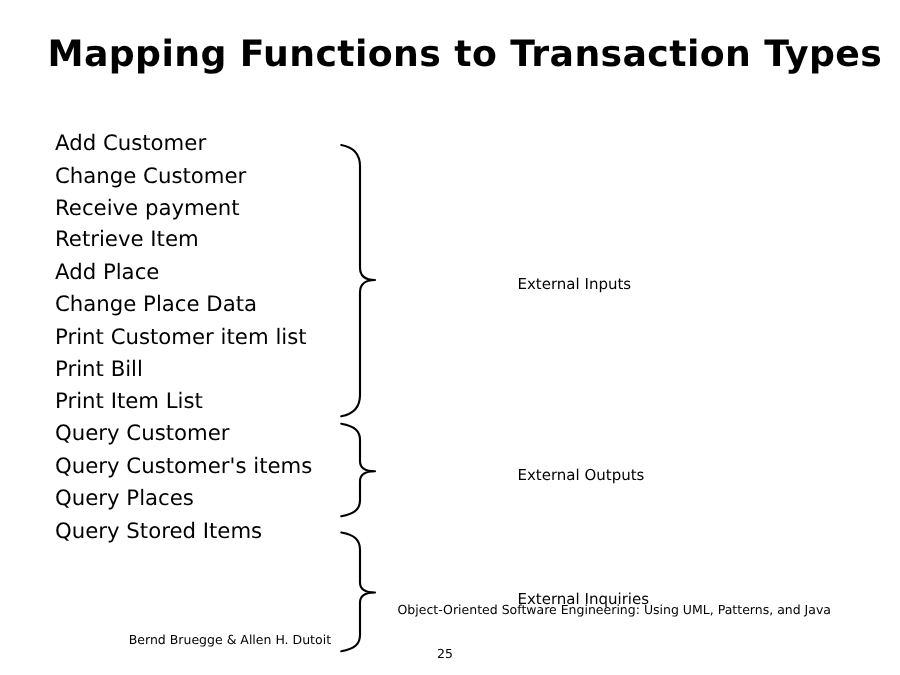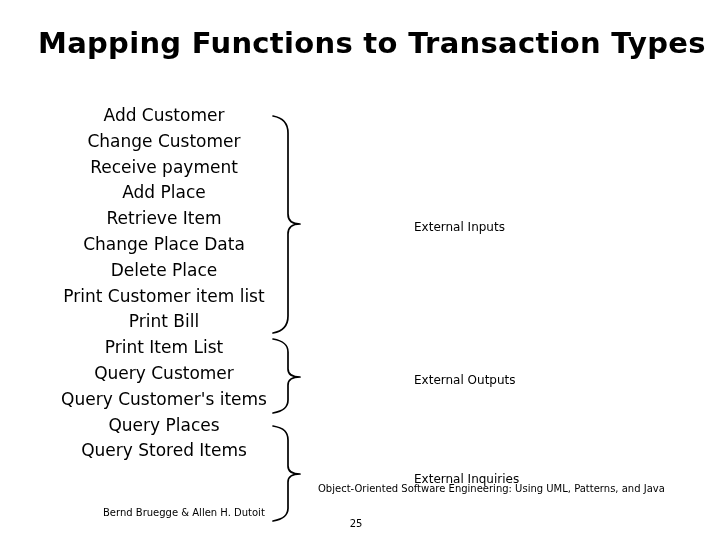--- a/index.html
+++ b/index.html
@@ -40,21 +40,20 @@
 
   
   #function-list {
     position: absolute;
     left: 44px;
     top: 103px;
     width: 240px;
     list-style: none;
     margin: 0;
     padding: 0;
-    text-align: center;
   }
   #function-list li {
     font-size: 17px;
     line-height: 25.8px;
     height: 25.8px;
     white-space: nowrap;
     color: #000000;
   }
 
   
@@ -112,24 +111,23 @@
 <body>
 
 <div id="slide">
 
   <div id="slide-title">Mapping Functions to Transaction Types</div>
 
   <ul id="function-list">
     <li>Add Customer</li>
     <li>Change Customer</li>
     <li>Receive payment</li>
+    <li>Retrieve Item</li>
     <li>Add Place</li>
-    <li>Retrieve Item</li>
     <li>Change Place Data</li>
-    <li>Delete Place</li>
     <li>Print Customer item list</li>
     <li>Print Bill</li>
     <li>Print Item List</li>
     <li>Query Customer</li>
     <li>Query Customer's items</li>
     <li>Query Places</li>
     <li>Query Stored Items</li>
   </ul>
 
   <svg id="brace-layer" width="720" height="540" viewBox="0 0 720 540">

